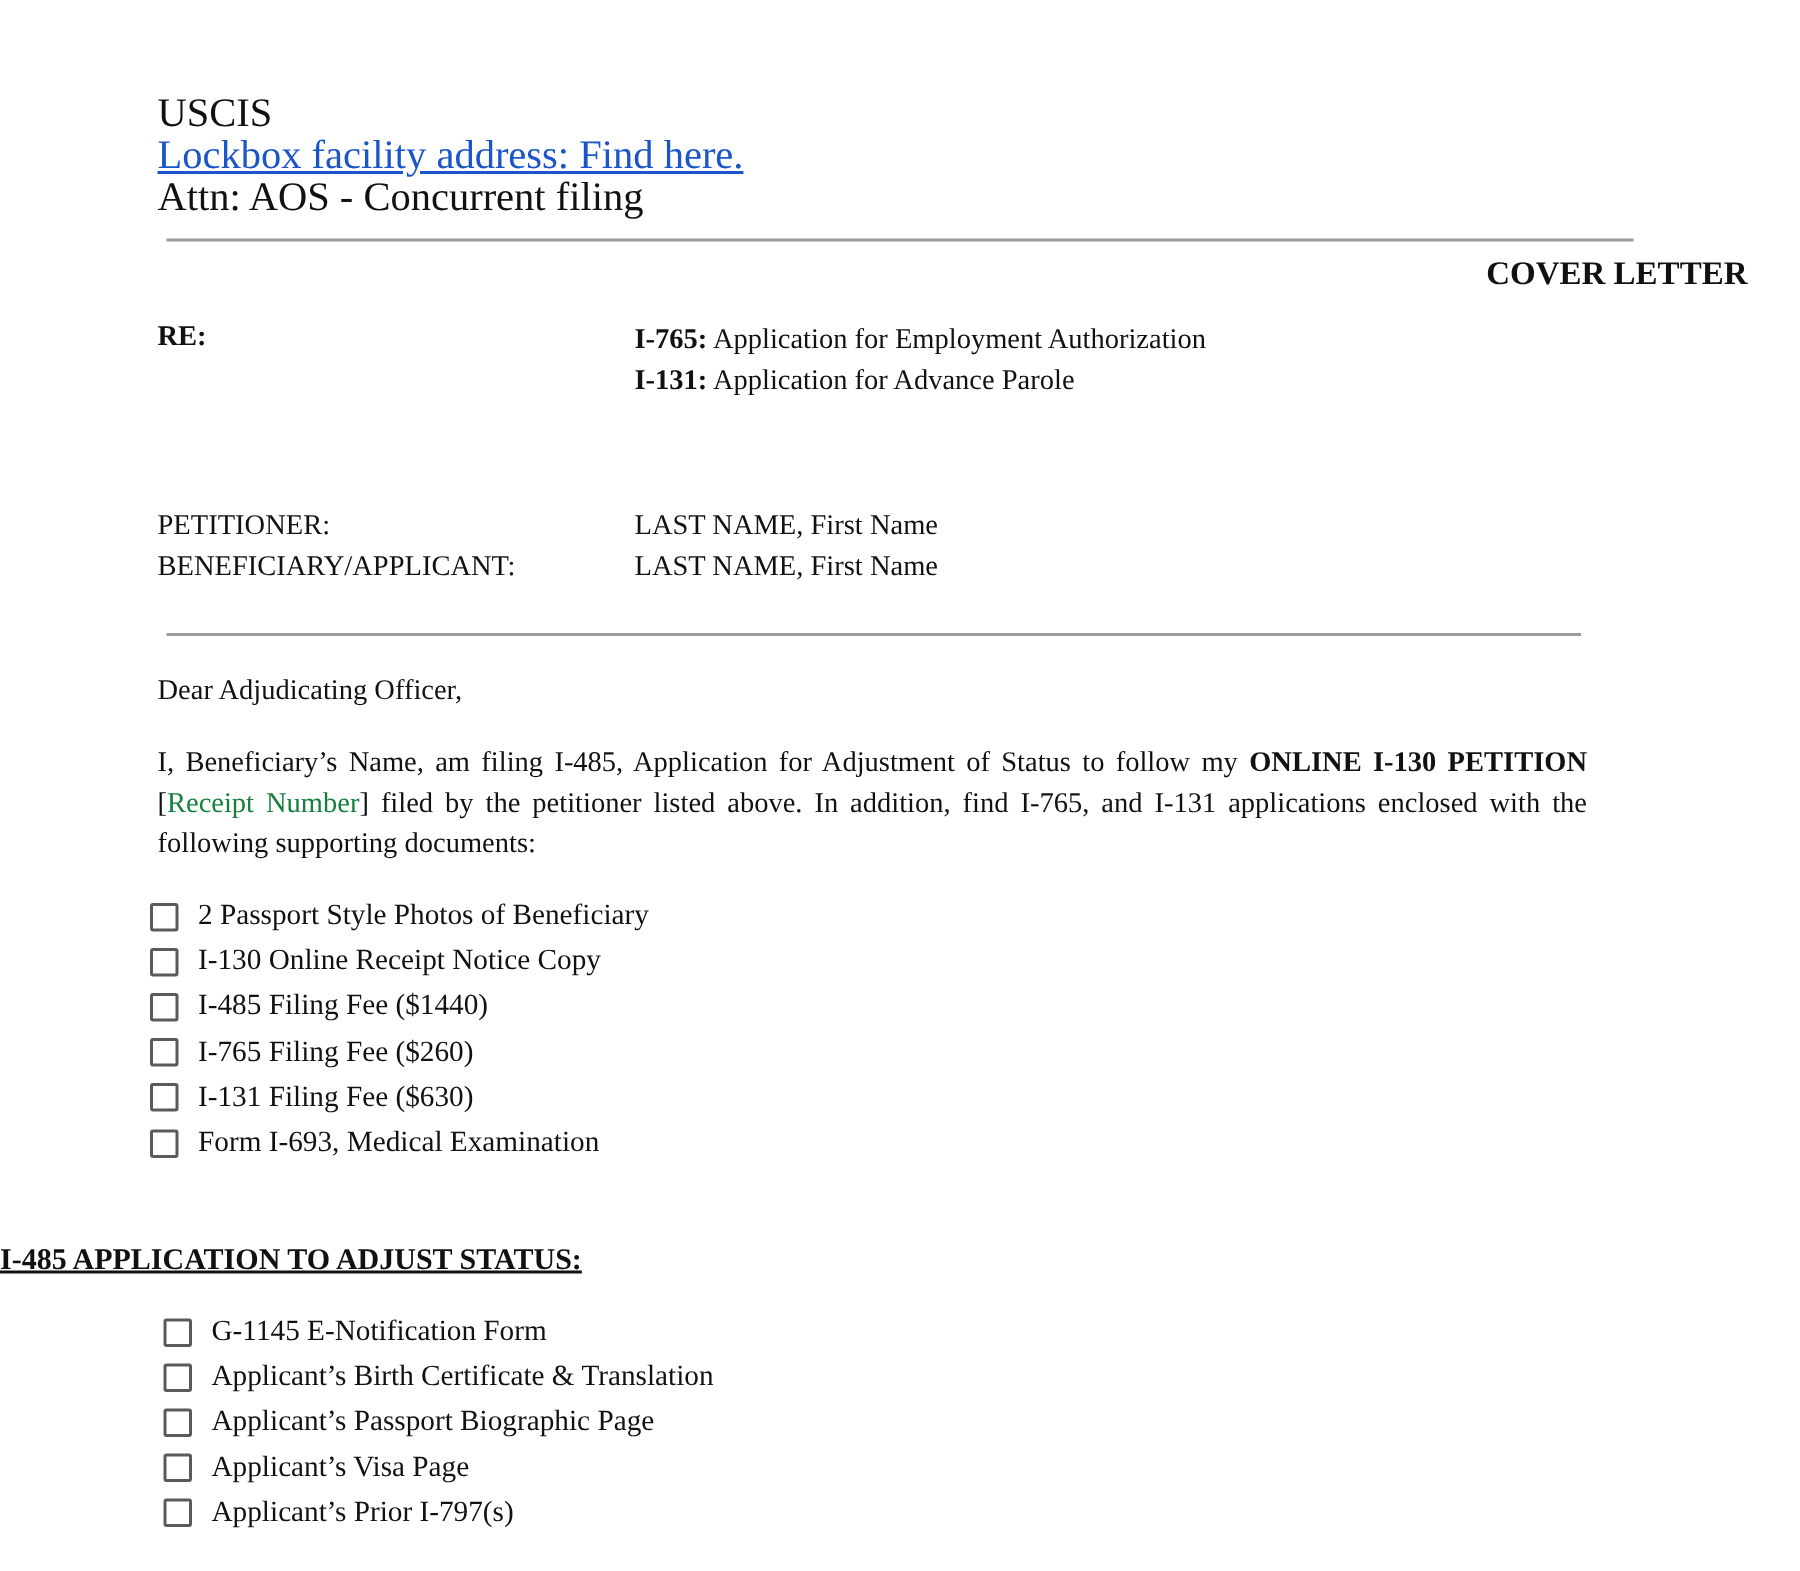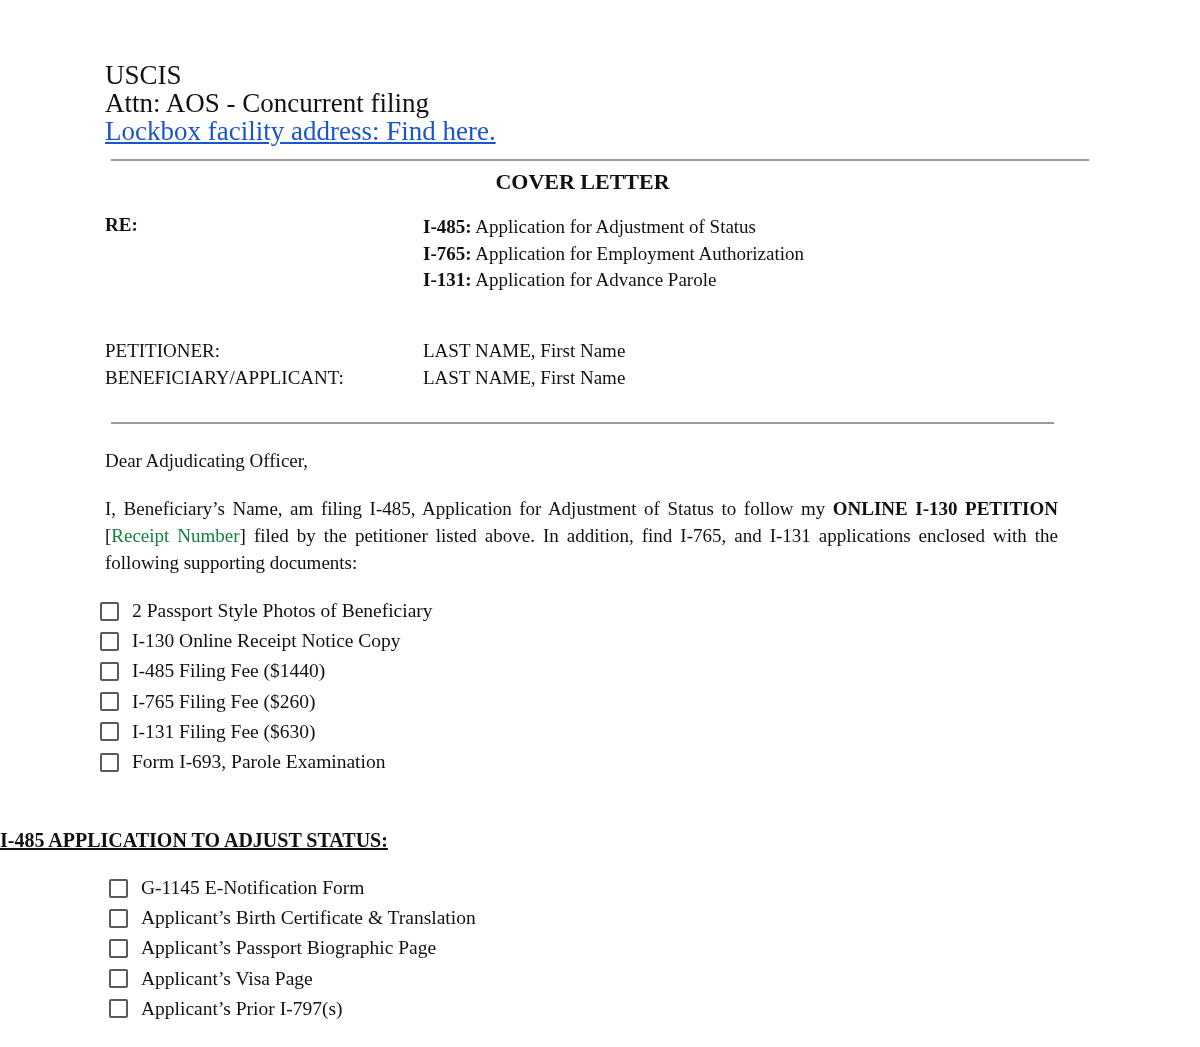--- a/index.html
+++ b/index.html
@@ -5,21 +5,21 @@
   html, body { margin: 0; padding: 0; background: #ffffff; }
   body {
     width: 1200px; height: 1047px; overflow: hidden; position: relative;
     font-family: "Liberation Serif", "DejaVu Serif", serif;
     color: #111111;
   }
   .abs { position: absolute; }
   .addr { left: 105px; top: 61px; font-size: 27px; line-height: 28px; }
   .addr a { color: #1a56c9; text-decoration: underline; }
   .hr { position: absolute; height: 0; border-top: 2px solid #9a9a9a; }
-  .title { left: 0; width: 1165px; text-align: center; top: 169px; font-size: 22px; font-weight: bold; }
+  .title { left: 0; width: 1165px; text-align: right; top: 169px; font-size: 22px; font-weight: bold; }
   .re-label { left: 105px; top: 214px; font-weight: bold; font-size: 19px; }
   .re-list { left: 423px; top: 214px; font-size: 19px; line-height: 26.5px; }
   .re-list b { font-weight: bold; }
   .party { left: 105px; font-size: 19px; line-height: 27px; }
   .party .lbl { display: inline-block; width: 318px; font-weight: normal; }
   .salutation { left: 105px; top: 450px; font-size: 19px; }
   .para { left: 105px; top: 495px; width: 953px; font-size: 19px; line-height: 27px; text-align: justify; text-align-last: left; }
   .red { color: #15803d; }
   .cklist { list-style: none; margin: 0; padding: 0; }
   .cklist li { height: 30.2px; line-height: 30px; font-size: 19.5px; display: flex; align-items: center; text-align: right; }
@@ -29,31 +29,30 @@
   }
   .list1 { left: 100px; top: 596px; }
   .list2 { left: 109px; top: 873px; }
   .section { left: 0; width: 1165px; text-align: left; top: 829px; font-size: 20px; font-weight: bold; text-decoration: underline; }
 </style>
 </head>
 <body>
 
 <div class="abs addr">
   <div>USCIS</div>
+  <div><a href="#">Lockbox facility address: Find here.</a></div>
   <div>Attn: AOS - Concurrent filing</div>
-  <div><a href="#">Lockbox facility address: Find here.</a></div>
 </div>
 
 <div class="hr" style="left:111px; top:159px; width:978px;"></div>
 
 <div class="abs title">COVER LETTER</div>
 
 <div class="abs re-label">RE:</div>
 <div class="abs re-list">
-  <div><b>I-485:</b><span> Application for Adjustment of Status</span></div>
   <div><b>I-765:</b><span> Application for Employment Authorization</span></div>
   <div><b>I-131:</b><span> Application for Advance Parole</span></div>
 </div>
 
 <div class="abs party" style="top:337px;">
   <span class="lbl">PETITIONER:</span><span>LAST NAME, First Name</span>
 </div>
 <div class="abs party" style="top:364px;">
   <span class="lbl">BENEFICIARY/APPLICANT:</span><span>LAST NAME, First Name</span>
 </div>
@@ -80,21 +79,21 @@
   <li>
       <span class="box"></span>
       <span>I-765 Filing Fee ($260)</span>
     </li>
   <li>
       <span class="box"></span>
       <span>I-131 Filing Fee ($630)</span>
     </li>
   <li>
       <span class="box"></span>
-      <span>Form I-693, Parole Examination</span>
+      <span>Form I-693, Medical Examination</span>
     </li>
 </ul>
 
 <div class="abs section">I-485 APPLICATION TO ADJUST STATUS:</div>
 
 <ul class="abs cklist list2">
   <li>
       <span class="box"></span>
       <span>G-1145 E-Notification Form</span>
     </li>

